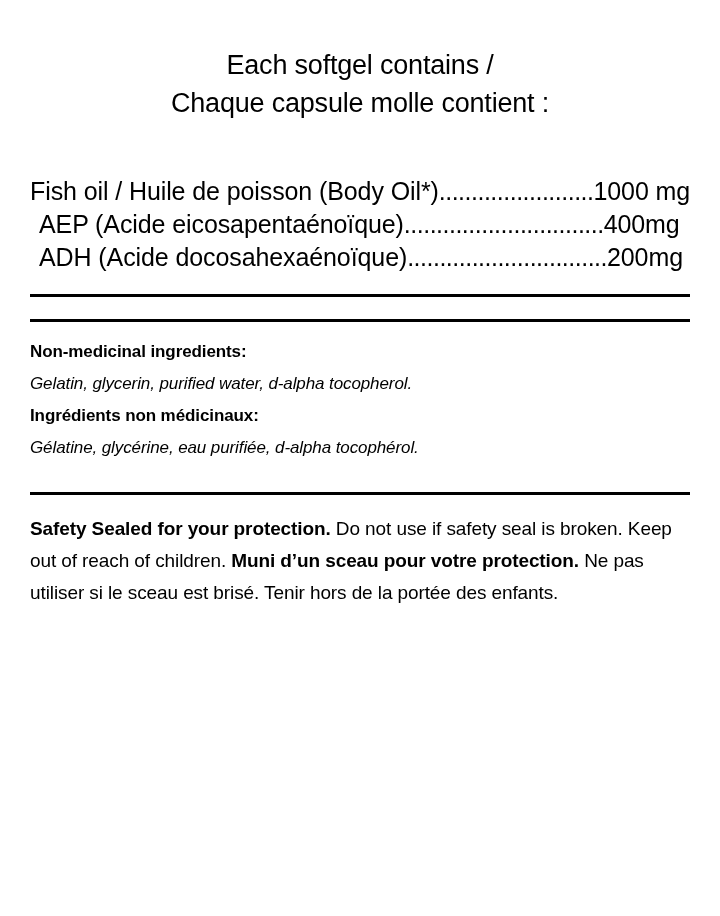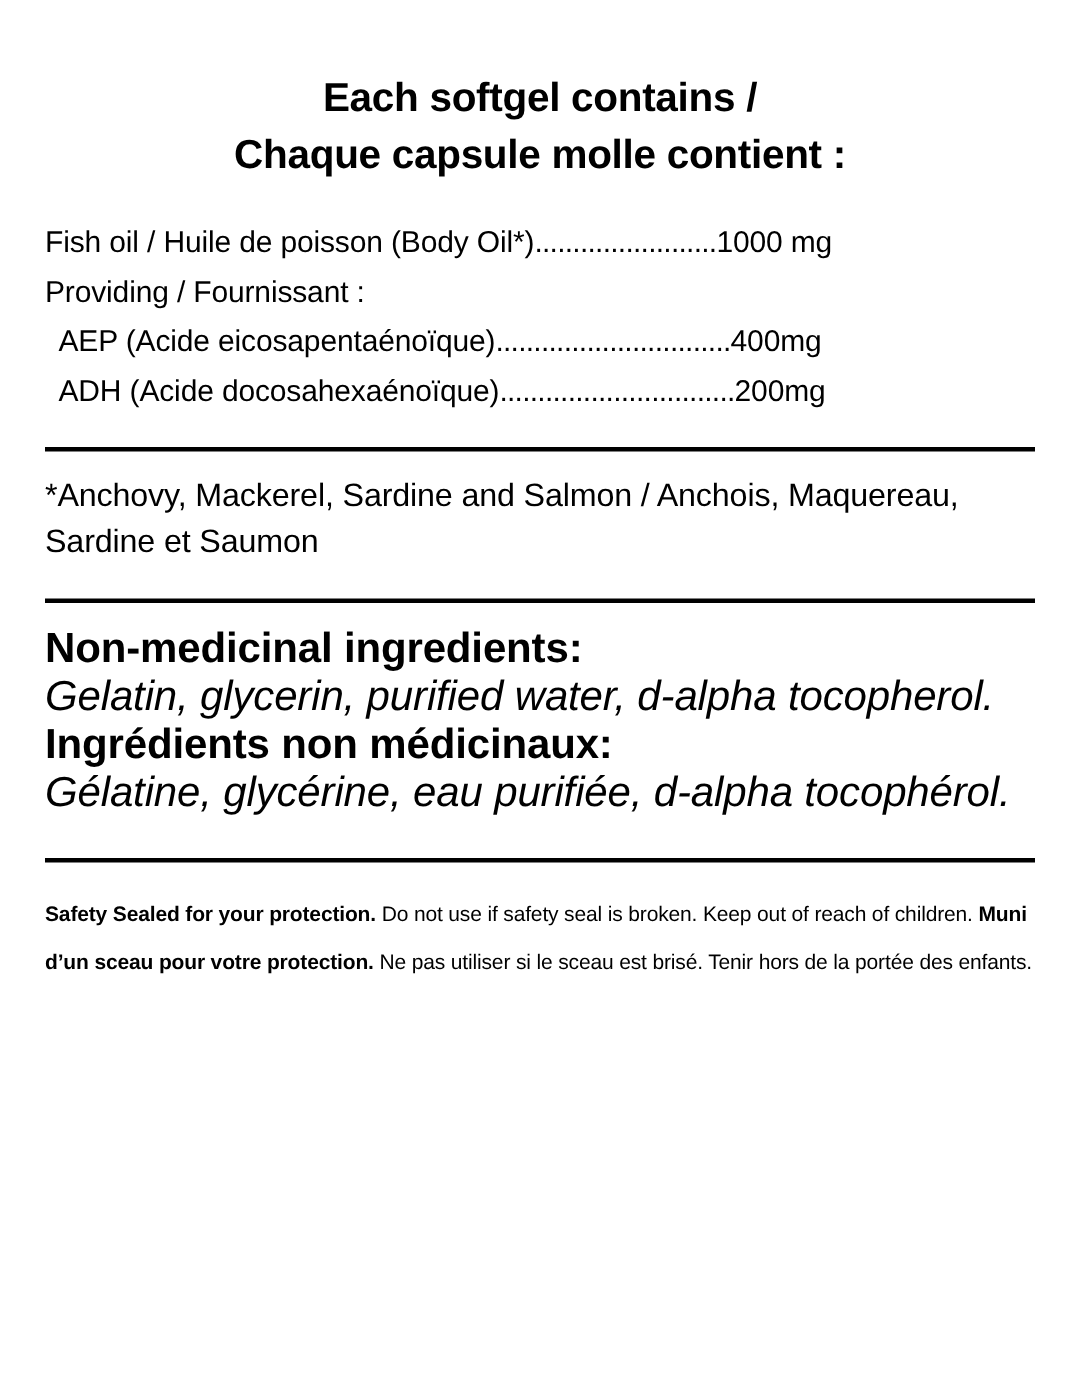--- a/index.html
+++ b/index.html
@@ -16,33 +16,33 @@
   }
   .label {
     width: 720px;
     height: 916px;
     box-sizing: border-box;
     padding: 46px 30px 0 30px;
     position: relative;
   }
   .title {
     text-align: center;
-    font-weight: bold;
+    font-weight: normal;
     font-size: 27px;
     line-height: 38px;
     letter-spacing: -0.2px;
     margin: 0 0 0 0;
   }
   .title .line {
     display: block;
     white-space: nowrap;
   }
   .supplement-block {
-    margin-top: 24px;
-    font-size: 20px;
+    margin-top: 53px;
+    font-size: 25px;
     line-height: 33px;
     letter-spacing: -0.1px;
   }
   .supp-row {
     display: block;
     white-space: nowrap;
   }
   .indent-1 { padding-left: 9px; }
   .dots {
     letter-spacing: -0.5px;
@@ -57,68 +57,64 @@
   .rule-3 { margin-top: 28px; }
   .source-note {
     margin-top: 14px;
     font-size: 21.5px;
     line-height: 31px;
     letter-spacing: -0.1px;
     margin-bottom: 0;
   }
   .nmi-block {
     margin-top: 14px;
-    font-size: 28px;
+    font-size: 17px;
     line-height: 32px;
     letter-spacing: -0.1px;
   }
   .nmi-head {
     font-weight: bold;
     display: block;
   }
   .nmi-body {
     display: block;
     font-style: italic;
   }
   .safety-block {
     margin-top: 18px;
-    font-size: 14px;
+    font-size: 19px;
     line-height: 32px;
     letter-spacing: -0.1px;
   }
   .b { font-weight: bold; }
 </style>
 </head>
 <body>
 
 <div class="label">
 
   <div class="title">
     <span class="line">Each softgel contains /</span>
     <span class="line">Chaque capsule molle contient :</span>
   </div>
 
   <div class="supplement-block">
     <span class="supp-row">
       <span>Fish oil / Huile de poisson (Body Oil*)</span><span class="dots">........................</span><span>1000 mg</span>
     </span>
-    <span class="supp-row">
-      <span>Providing / Fournissant :</span><span class="dots"></span><span></span>
-    </span>
     <span class="supp-row indent-1">
       <span>AEP (Acide eicosapentaénoïque)</span><span class="dots">...............................</span><span>400mg</span>
     </span>
     <span class="supp-row indent-1">
       <span>ADH (Acide docosahexaénoïque)</span><span class="dots">...............................</span><span>200mg</span>
     </span>
   </div>
 
   <hr class="rule rule-1">
 
-  <p class="source-note">*Anchovy, Mackerel, Sardine and Salmon / Anchois, Maquereau, Sardine et Saumon</p>
 
   <hr class="rule rule-2">
 
   <div class="nmi-block">
     <span class="nmi-head">Non-medicinal ingredients:</span>
     <span class="nmi-body">Gelatin, glycerin, purified water, d-alpha tocopherol.</span>
     <span class="nmi-head">Ingrédients non médicinaux:</span>
     <span class="nmi-body">Gélatine, glycérine, eau purifiée, d-alpha tocophérol.</span>
   </div>
 

